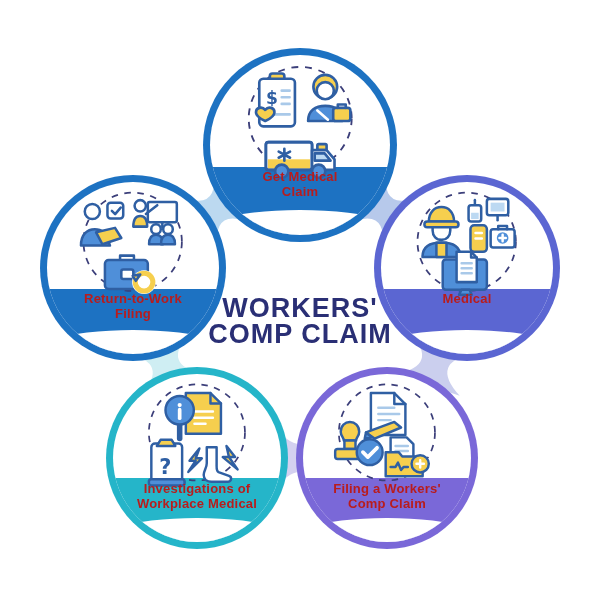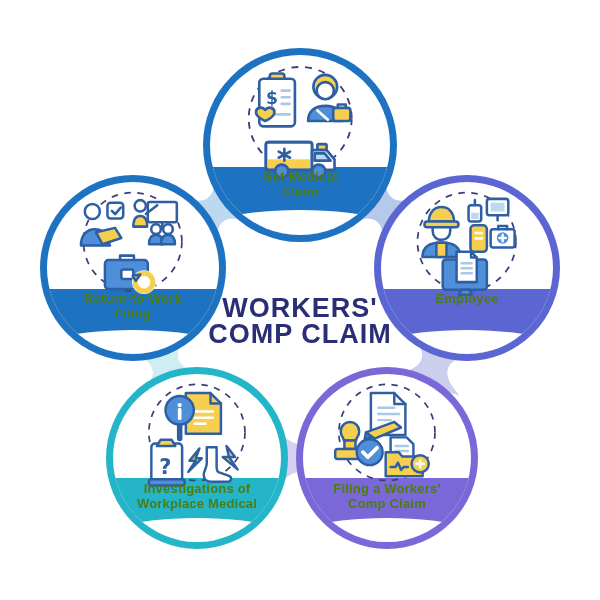--- a/index.html
+++ b/index.html
@@ -3,21 +3,21 @@
 <meta charset="utf-8">
 <style>
   html,body{margin:0;padding:0;background:#fff;}
   #stage{position:relative;width:600px;height:600px;background:#fff;overflow:hidden;
          font-family:"Liberation Sans",sans-serif;}
   #connectors{position:absolute;left:0;top:0;z-index:0;}
   .step{position:absolute;border-radius:50%;background:var(--c);z-index:2;}
   .step .inner{position:absolute;inset:7px;border-radius:50%;background:#fff;overflow:hidden;}
   .band{position:absolute;left:0;right:0;top:62%;bottom:0;background:var(--c);}
   .crescent{position:absolute;left:-20%;width:140%;top:86%;height:40%;border-radius:50%;background:#fff;}
-  .label{position:absolute;left:0;right:0;top:63.5%;text-align:center;color:#4d7c0f;
+  .label{position:absolute;left:0;right:0;top:63.5%;text-align:center;color:#b91c1c;
          font-weight:bold;font-size:13px;line-height:1.16;letter-spacing:.2px;}
   .icons{position:absolute;left:6%;top:2%;width:88%;height:88%;}
   .title{position:absolute;left:0;right:0;top:296px;z-index:3;text-align:center;
          font-weight:bold;font-size:27px;line-height:.96;letter-spacing:1px;color:var(--title-c);}
   
   .o{stroke:var(--outline);stroke-width:2;stroke-linecap:round;stroke-linejoin:round;}
   .fn{fill:none}.fw{fill:#fff}.fy{fill:var(--yellow)}.fb{fill:var(--blue)}.fl{fill:var(--lightblue)}
   .ll{fill:none;stroke:var(--docline);stroke-width:2;stroke-linecap:round;}
   .wl{fill:none;stroke:#fff;stroke-width:2;stroke-linecap:round;}
   .wl3{fill:none;stroke:#fff;stroke-width:3;stroke-linecap:round;stroke-linejoin:round;}
@@ -107,21 +107,21 @@
         </g>
         <g>
           <rect x="41" y="59" width="35" height="24" rx="2.5" class="fb o"></rect>
           <path class="fw o" d="M52 53h11.5l4.5 4.5V77H52z"></path>
           <path class="fn o" d="M63.5 53v4.5H68"></path>
           <path class="ll" d="M56 62h8M56 66h8M56 70h8"></path>
           <path class="fb o" d="M54 87h10l-1.8-4h-6.4z"></path>
         </g>
       </svg>
       <div class="label">
-        <div>Employee</div>
+        <div>Medical</div>
       </div>
     </div>
   </div>
 
   <div class="step" style="left: 296px; top: 367px; width: 182px; height: 182px; --c: #7a68d8;">
     <div class="inner">
       <div class="band"></div>
       <div class="crescent"></div>
       <svg class="icons" viewBox="0 0 120 120">
         <circle cx="60" cy="45" r="39" class="dashc"></circle>

